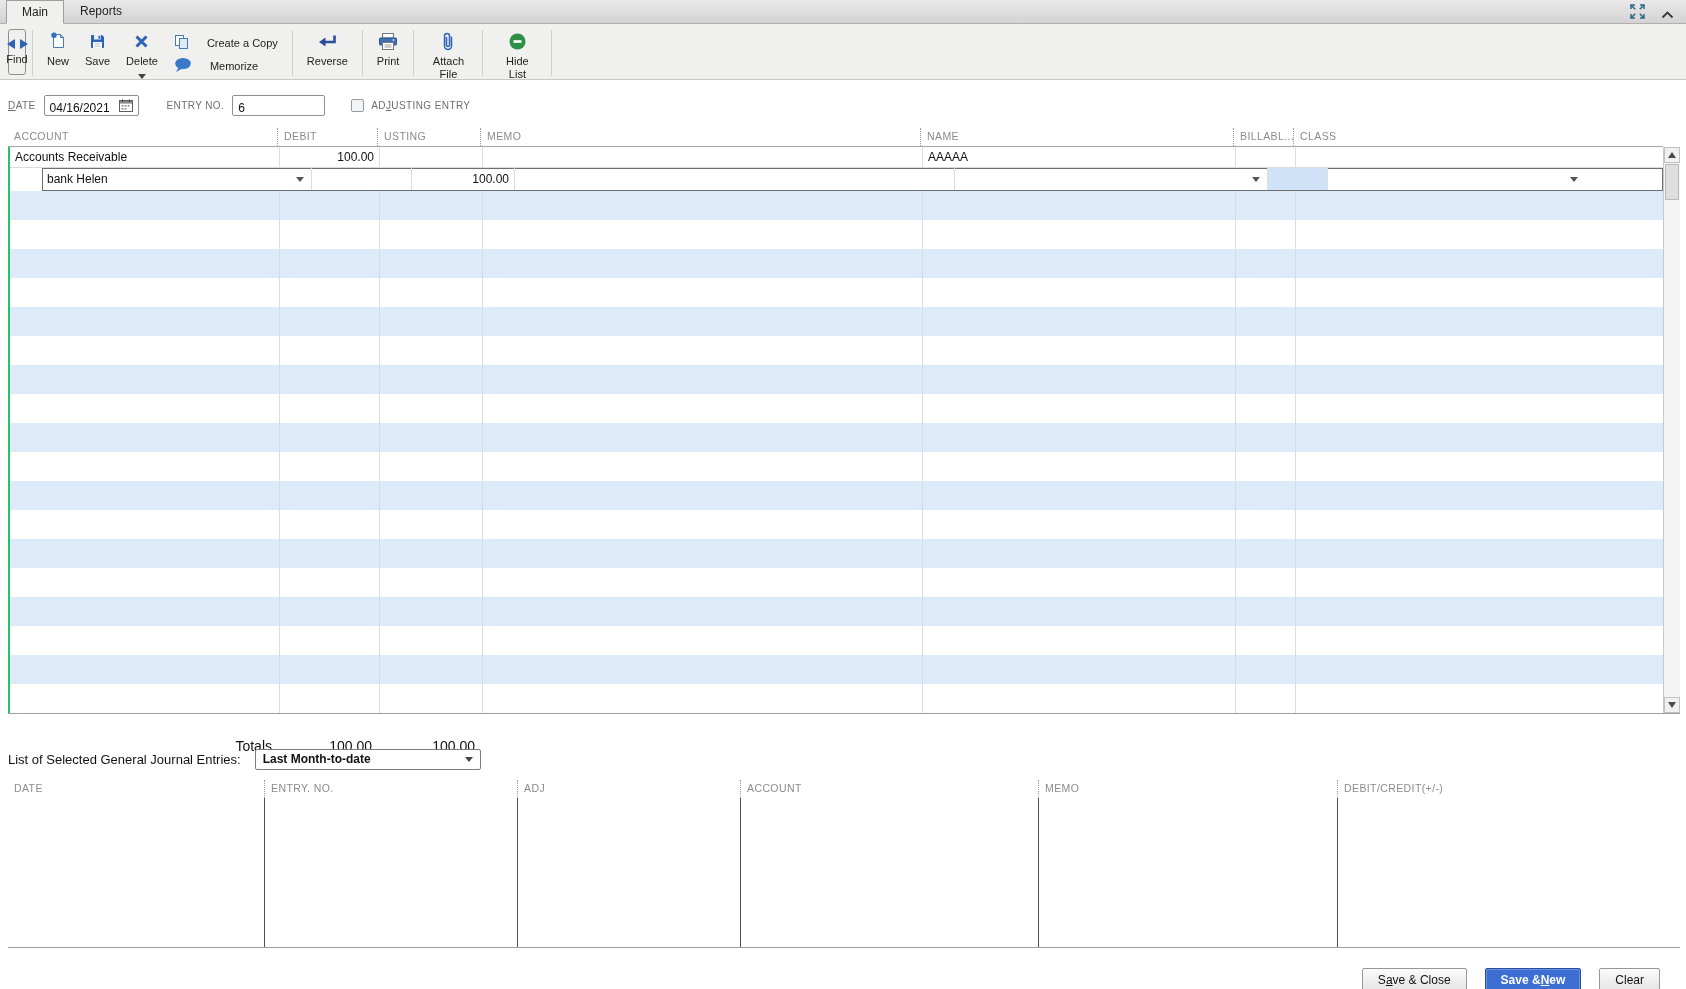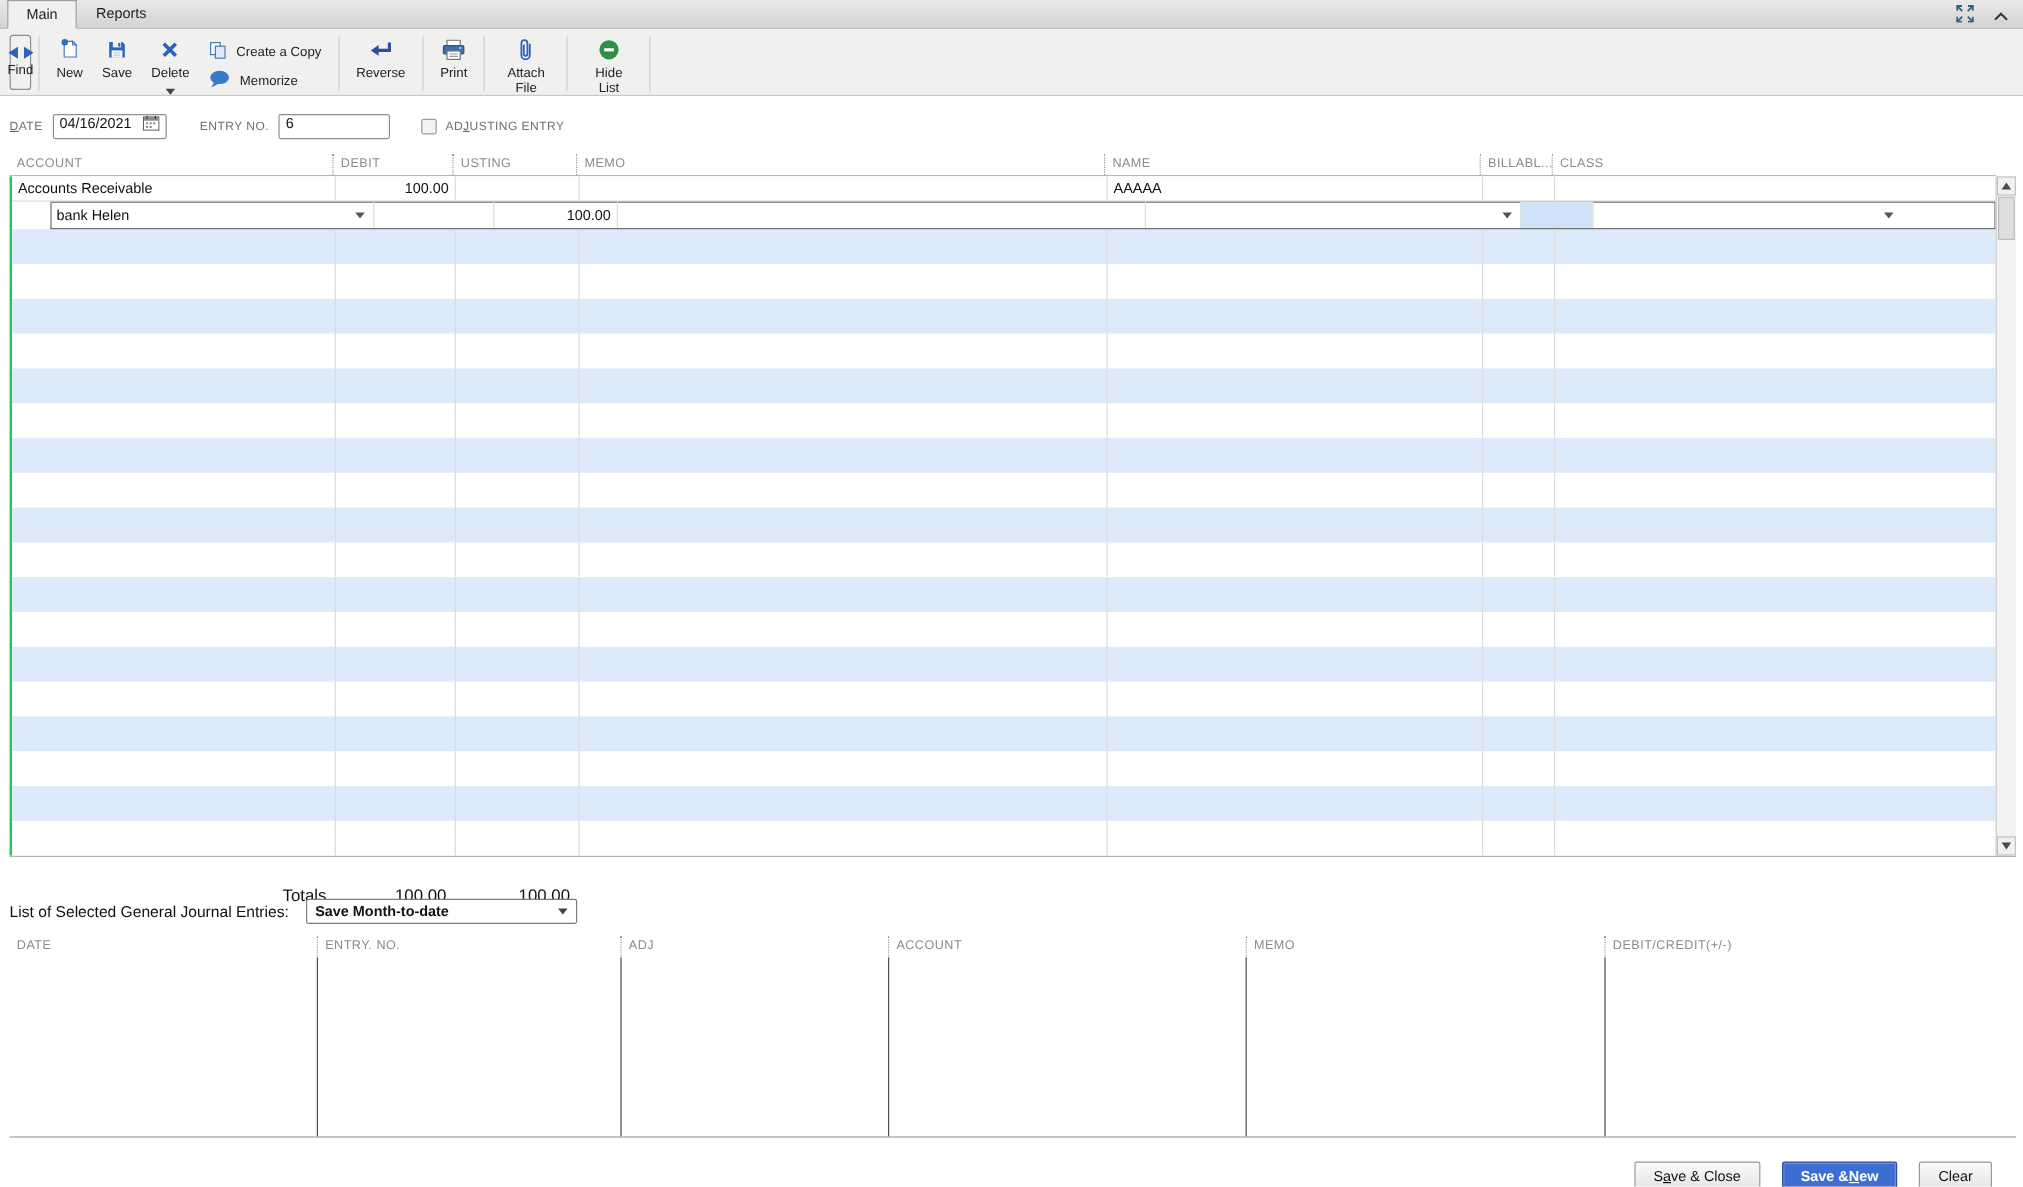--- a/index.html
+++ b/index.html
@@ -23,27 +23,27 @@
   .tri-l { width:0; height:0; border:5px solid transparent; border-left:0; border-right:8px solid #2d62b8; }
   .tri-r { width:0; height:0; border:5px solid transparent; border-right:0; border-left:8px solid #2d62b8; }
   .findlbl { font-size:11px; color:#222; }
   .tsep { width:1px; background:#cfcfcf; height:46px; margin:3px 6px 0; }
   .tbtn { display:flex; flex-direction:column; align-items:center; gap:5px; font-size:11px; color:#222; padding:5px 8px 0; }
   .tbtn .ic { height:18px; display:flex; align-items:center; }
   .tbtn .lbl { text-align:center; line-height:1.15; }
   .lbl.narrow { width:40px; }
   .caret-dn { width:0; height:0; border:4px solid transparent; border-bottom:0; border-top:5px solid #444; margin-top:1px; }
   .tgroup { display:flex; flex-direction:column; gap:5px; padding:7px 8px 0; }
-  .trow { display:flex; align-items:center; gap:8px; font-size:11px; color:#222; }
+  .trow { display:flex; align-items:center; gap:18px; font-size:11px; color:#222; }
 
   
   .formrow { display:flex; align-items:center; padding:14px 0 12px 8px; height:48px; }
   .flabel { font-size:10px; color:#6e6e6e; letter-spacing:.4px; }
   .finput { height:21px; border:1px solid #8f8f8f; border-radius:2px; background:#fff; font-size:12px; color:#111;
-            display:flex; align-items:flex-start; padding:0 5px; }
+            display:flex; align-items:flex-end; padding:0 5px; }
   .dateinput { width:95px; margin-left:8px; justify-content:space-between; }
   .entryinput { width:93px; margin-left:8px; }
   .lbl-entry { margin-left:28px; }
   .cbwrap { display:flex; align-items:center; margin-left:26px; gap:7px; }
   .cb { width:13px; height:13px; border:1px solid #9a9a9a; background:#f2f5f8; border-radius:2px; }
 
   
   .journal { margin-left:8px; width:1672px; }
   .jgrid { display:grid; grid-template-columns:269px 100px 103px 440px 313px 60px 370px; }
   .jheader { width:1655px; border-bottom:1px solid #a5a5a5; background:#fff; }
@@ -500,21 +500,21 @@
       <div class="tcell"></div>
         <div class="tcell"></div>
         <div class="tcell"></div>
         <div class="tcell"></div>
     </div>
   </div>
 
   <div class="listrow">
     <span class="listlabel">List of Selected General Journal Entries:</span>
     <div class="filter">
-      <span>Save Month-to-date</span>
+      <span>Last Month-to-date</span>
       <span class="dd2"></span>
     </div>
   </div>
 
   <div class="lgrid lheader">
     <div class="lh">DATE</div>
     <div class="lh">ENTRY. NO.</div>
     <div class="lh">ADJ</div>
     <div class="lh">ACCOUNT</div>
     <div class="lh">MEMO</div>

